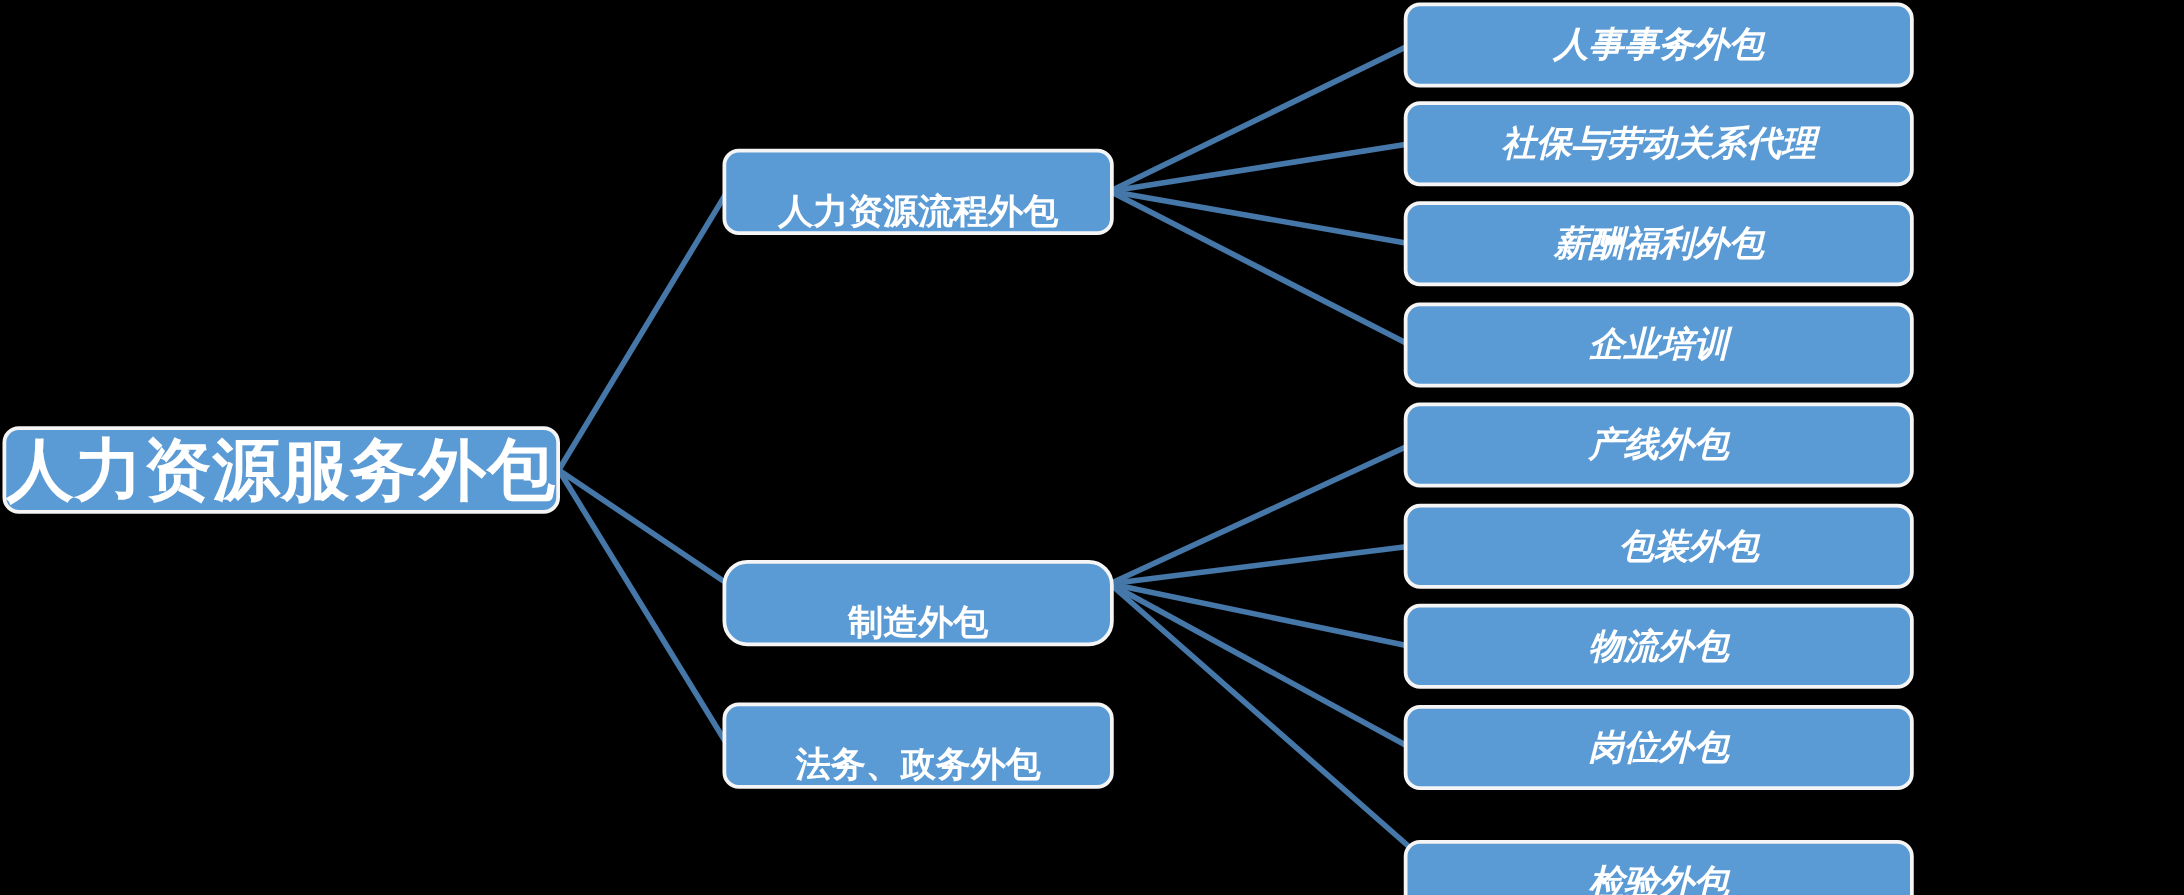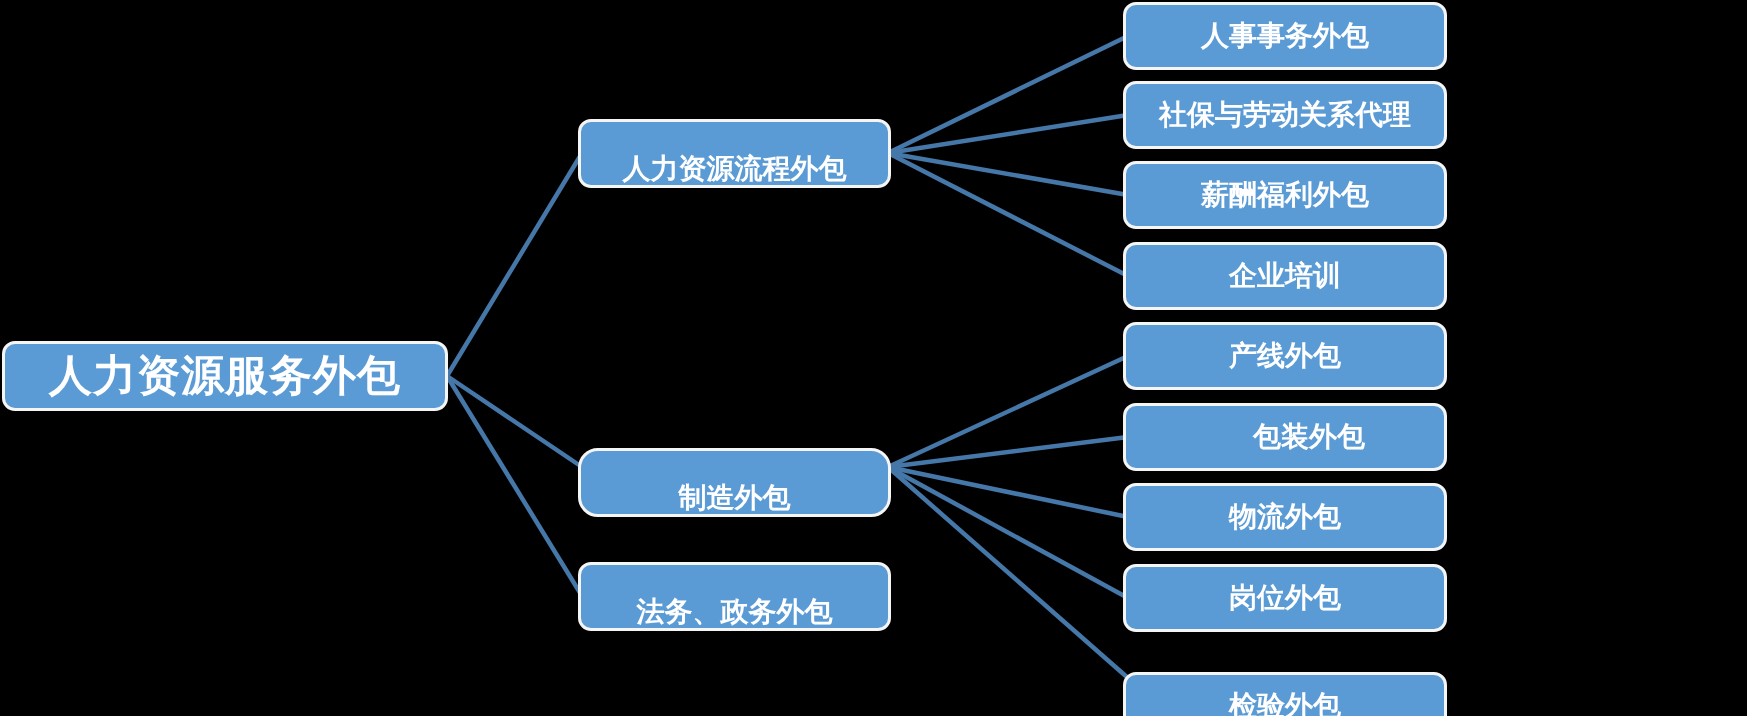--- a/index.html
+++ b/index.html
@@ -35,34 +35,35 @@
     color:var(--text);
     display:flex;
     align-items:center;
     justify-content:center;
     text-align:center;
     font-weight:bold;
     line-height:1.1;
   }
   .node-root{
     left:2px;top:341px;width:446px;height:70px;
-    font-size:43px;
+    font-size:54px;
     letter-spacing:1px;
   }
   .node-branch{
     left:578px;width:313px;height:69px;
     font-size:28px;
     align-items:flex-end;
   }
   .branch-0{top:119px;}
   .branch-1{top:448px;border-radius:20px;}
   .branch-2{top:562px;}
   .node-leaf{
-    left:1123px;width:324px;height:68px;
+    left:1123px;width:408px;height:68px;
     font-size:28px;
+    font-style:italic;
   }
   .leaf-0{top:2px;}
   .leaf-1{top:81px;}
   .leaf-2{top:161px;}
   .leaf-3{top:242px;}
   .leaf-4{top:322px;}
   .leaf-5{top:403px;padding-left:48px;}
   .leaf-6{top:483px;}
   .leaf-7{top:564px;}
   .leaf-8{top:672px;}

